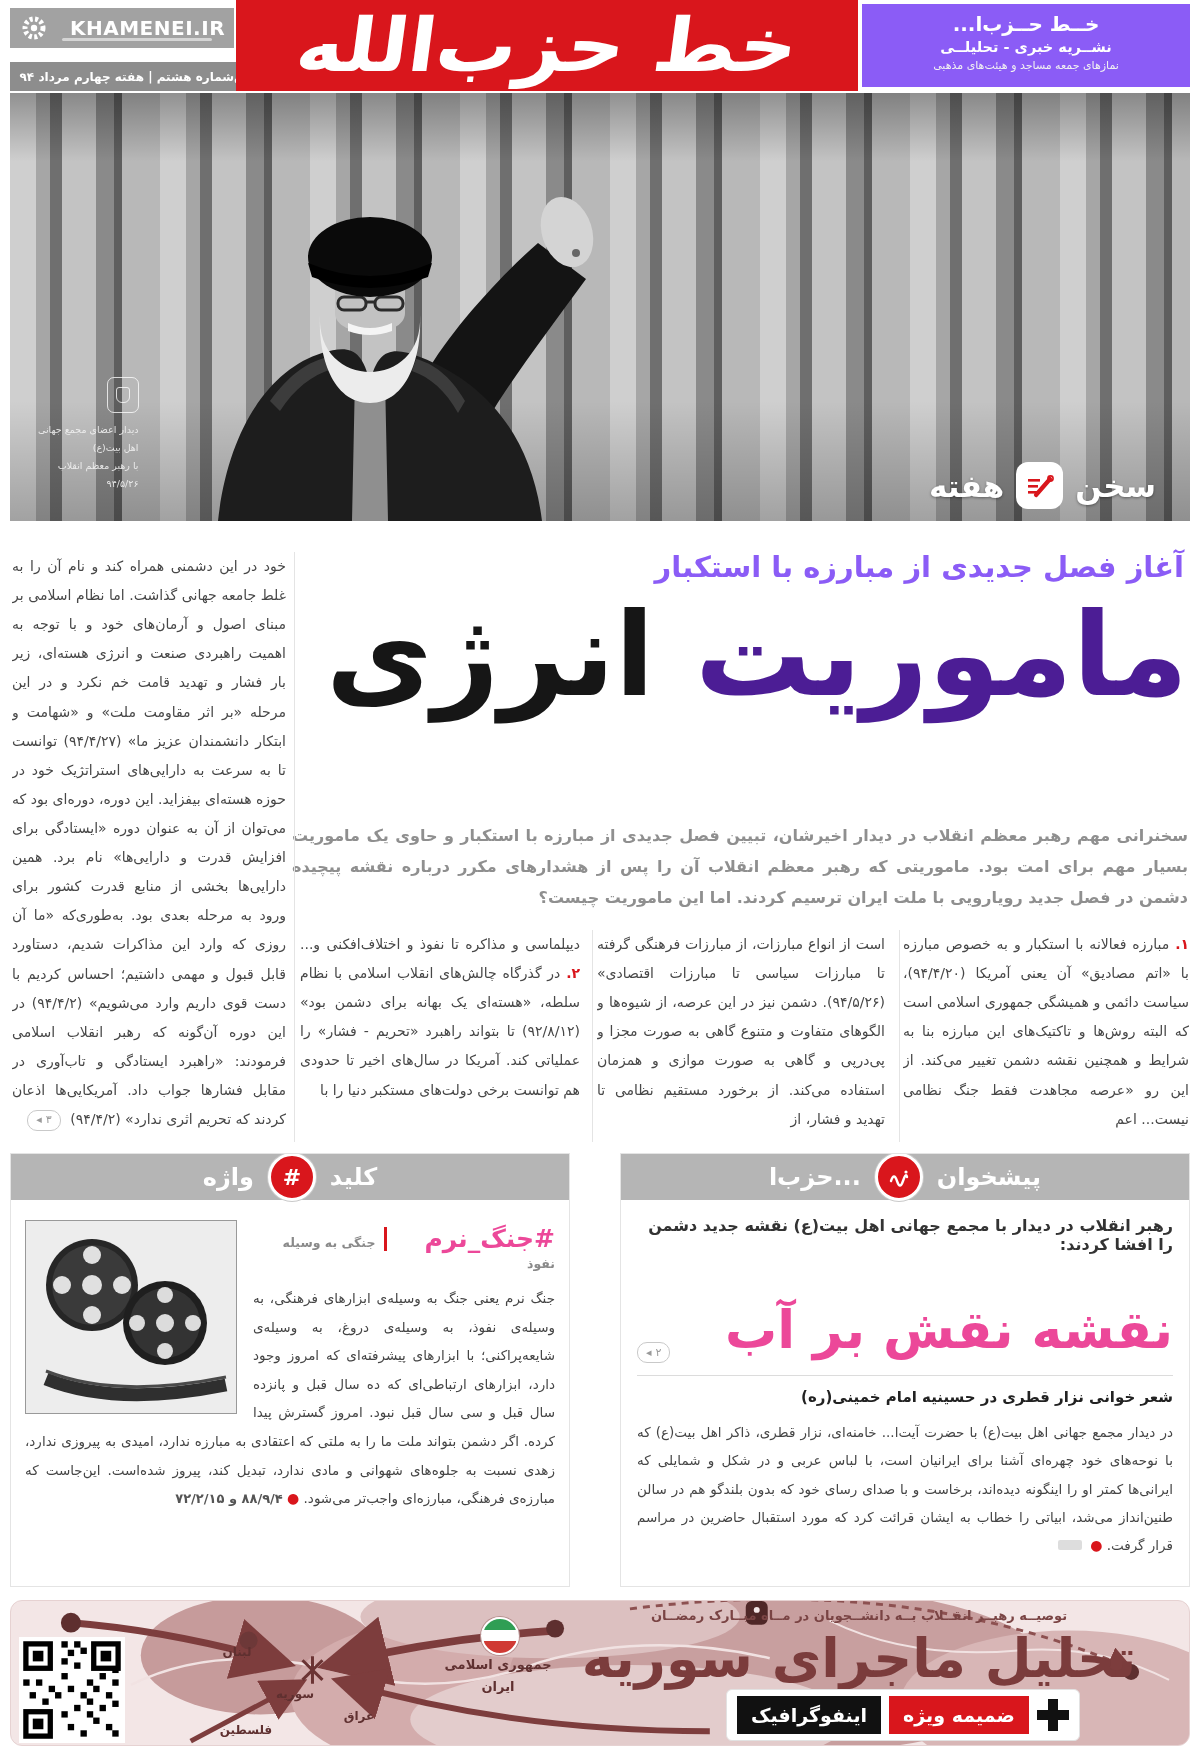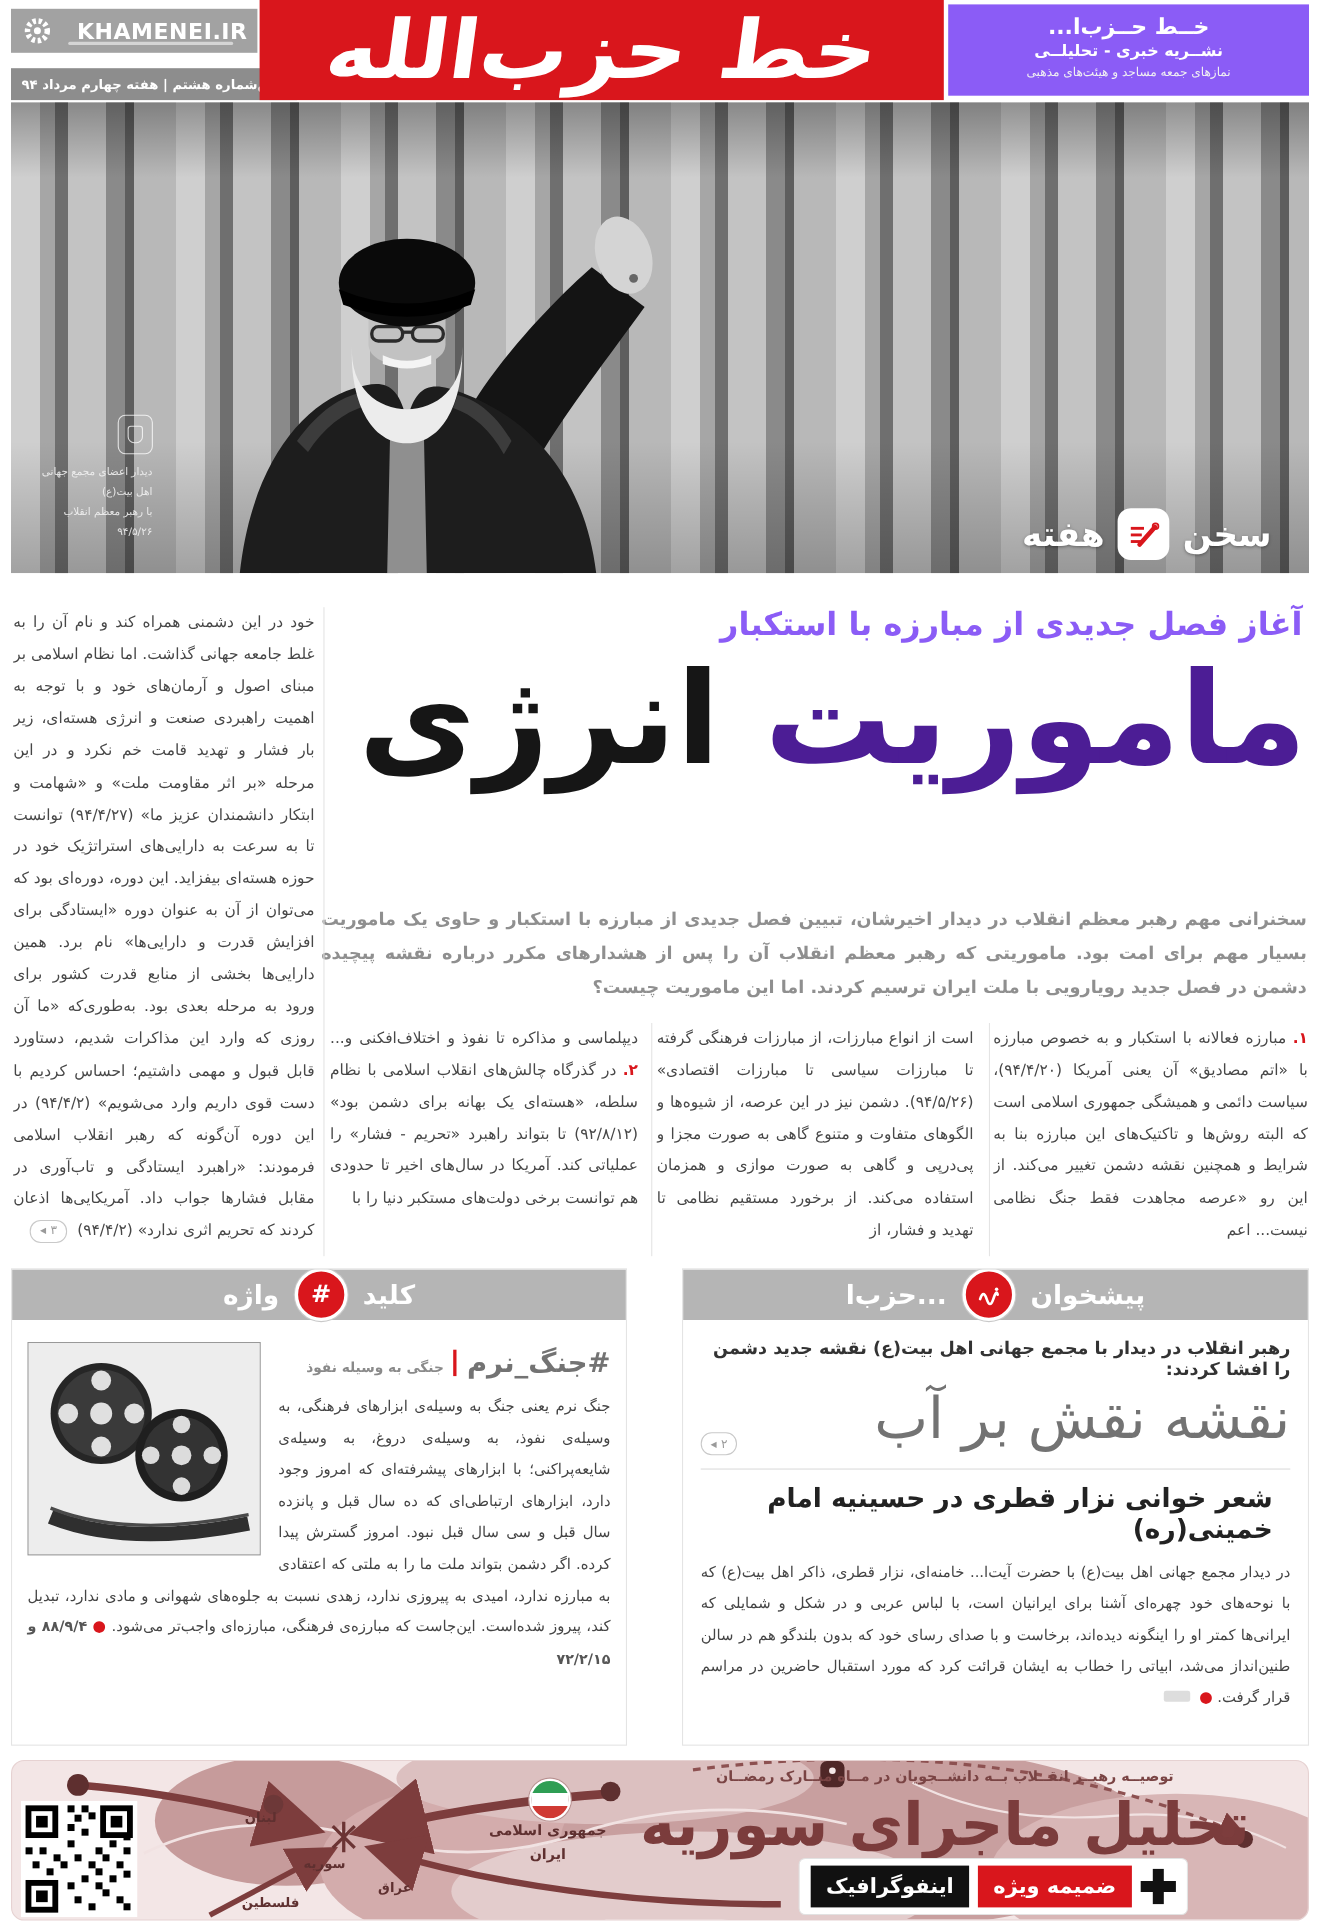--- a/index.html
+++ b/index.html
@@ -73,34 +73,34 @@
   .sec-head{height:46px;background:#b5b5b5;display:flex;flex-direction:row-reverse;
      align-items:center;justify-content:center;gap:14px;}
   .sec-head .t{color:#fff;font-size:24px;font-weight:bold;}
   .circle-ic{width:42px;height:42px;border-radius:50%;background:#d9161c;
      border:3px solid #fff;box-shadow:0 0 0 1px #c9c9c9;display:flex;
      align-items:center;justify-content:center;color:#fff;font-weight:bold;}
   .pk-kicker{margin:16px 16px 0;direction:rtl;text-align:right;font-size:16px;
      font-weight:bold;color:#333;}
   .pk-headrow{margin:4px 16px 0;display:flex;flex-direction:row-reverse;
      justify-content:space-between;align-items:flex-end;}
-  .pk-headline{direction:rtl;font-size:52px;font-weight:normal;color:#737373;line-height:1.25;}
+  .pk-headline{direction:rtl;font-size:52px;font-weight:bold;color:#ec4899;line-height:1.25;margin-top:40px;}
   .pk-divider{margin:12px 16px;border-top:1px solid #dcdcdc;}
-  .pk-subhead{margin:0 32px;direction:rtl;text-align:right;font-size:24px;
+  .pk-subhead{margin:0 16px;direction:rtl;text-align:right;font-size:15px;
      font-weight:bold;color:#222;}
   .pk-body{margin:12px 16px 0;direction:rtl;text-align:justify;font-size:13.5px;
      line-height:2.1;color:#454545;height:158px;overflow:hidden;}
   .enddot{color:#d9161c;font-size:14px;}
   .minitag{display:inline-block;width:24px;height:10px;background:#d7d7d7;
      border-radius:2px;opacity:.85;margin:0 4px;}
   .kw-content{padding:14px 14px 0;direction:rtl;}
   .kw-img{float:left;width:210px;height:192px;border:1px solid #999;
      margin:6px 16px 8px 0;background:#ededed;}
   .kw-termrow{text-align:right;padding-top:10px;}
-  .kw-term{color:#737373;font-size:25px;font-weight:bold;}
+  .kw-term{color:#ec4899;font-size:25px;font-weight:bold;margin-left:28px;}
   .kw-bar{display:inline-block;width:3px;height:24px;background:#d9161c;
      vertical-align:-4px;margin:0 9px;}
   .kw-note{color:#8a8a8a;font-size:12.5px;font-weight:bold;}
   .kw-body{text-align:justify;font-size:13.5px;line-height:2.12;color:#454545;
      margin-top:12px;}
   .kw-dates{font-weight:bold;color:#555;font-size:13px;}
   
   .banner{left:10px;top:1600px;width:1180px;height:146px;background:#f3e6e6;
      border:1px solid #e6d2d2;border-radius:12px;box-sizing:border-box;overflow:hidden;}
   .banner svg.map{position:absolute;inset:0;width:100%;height:100%;}

